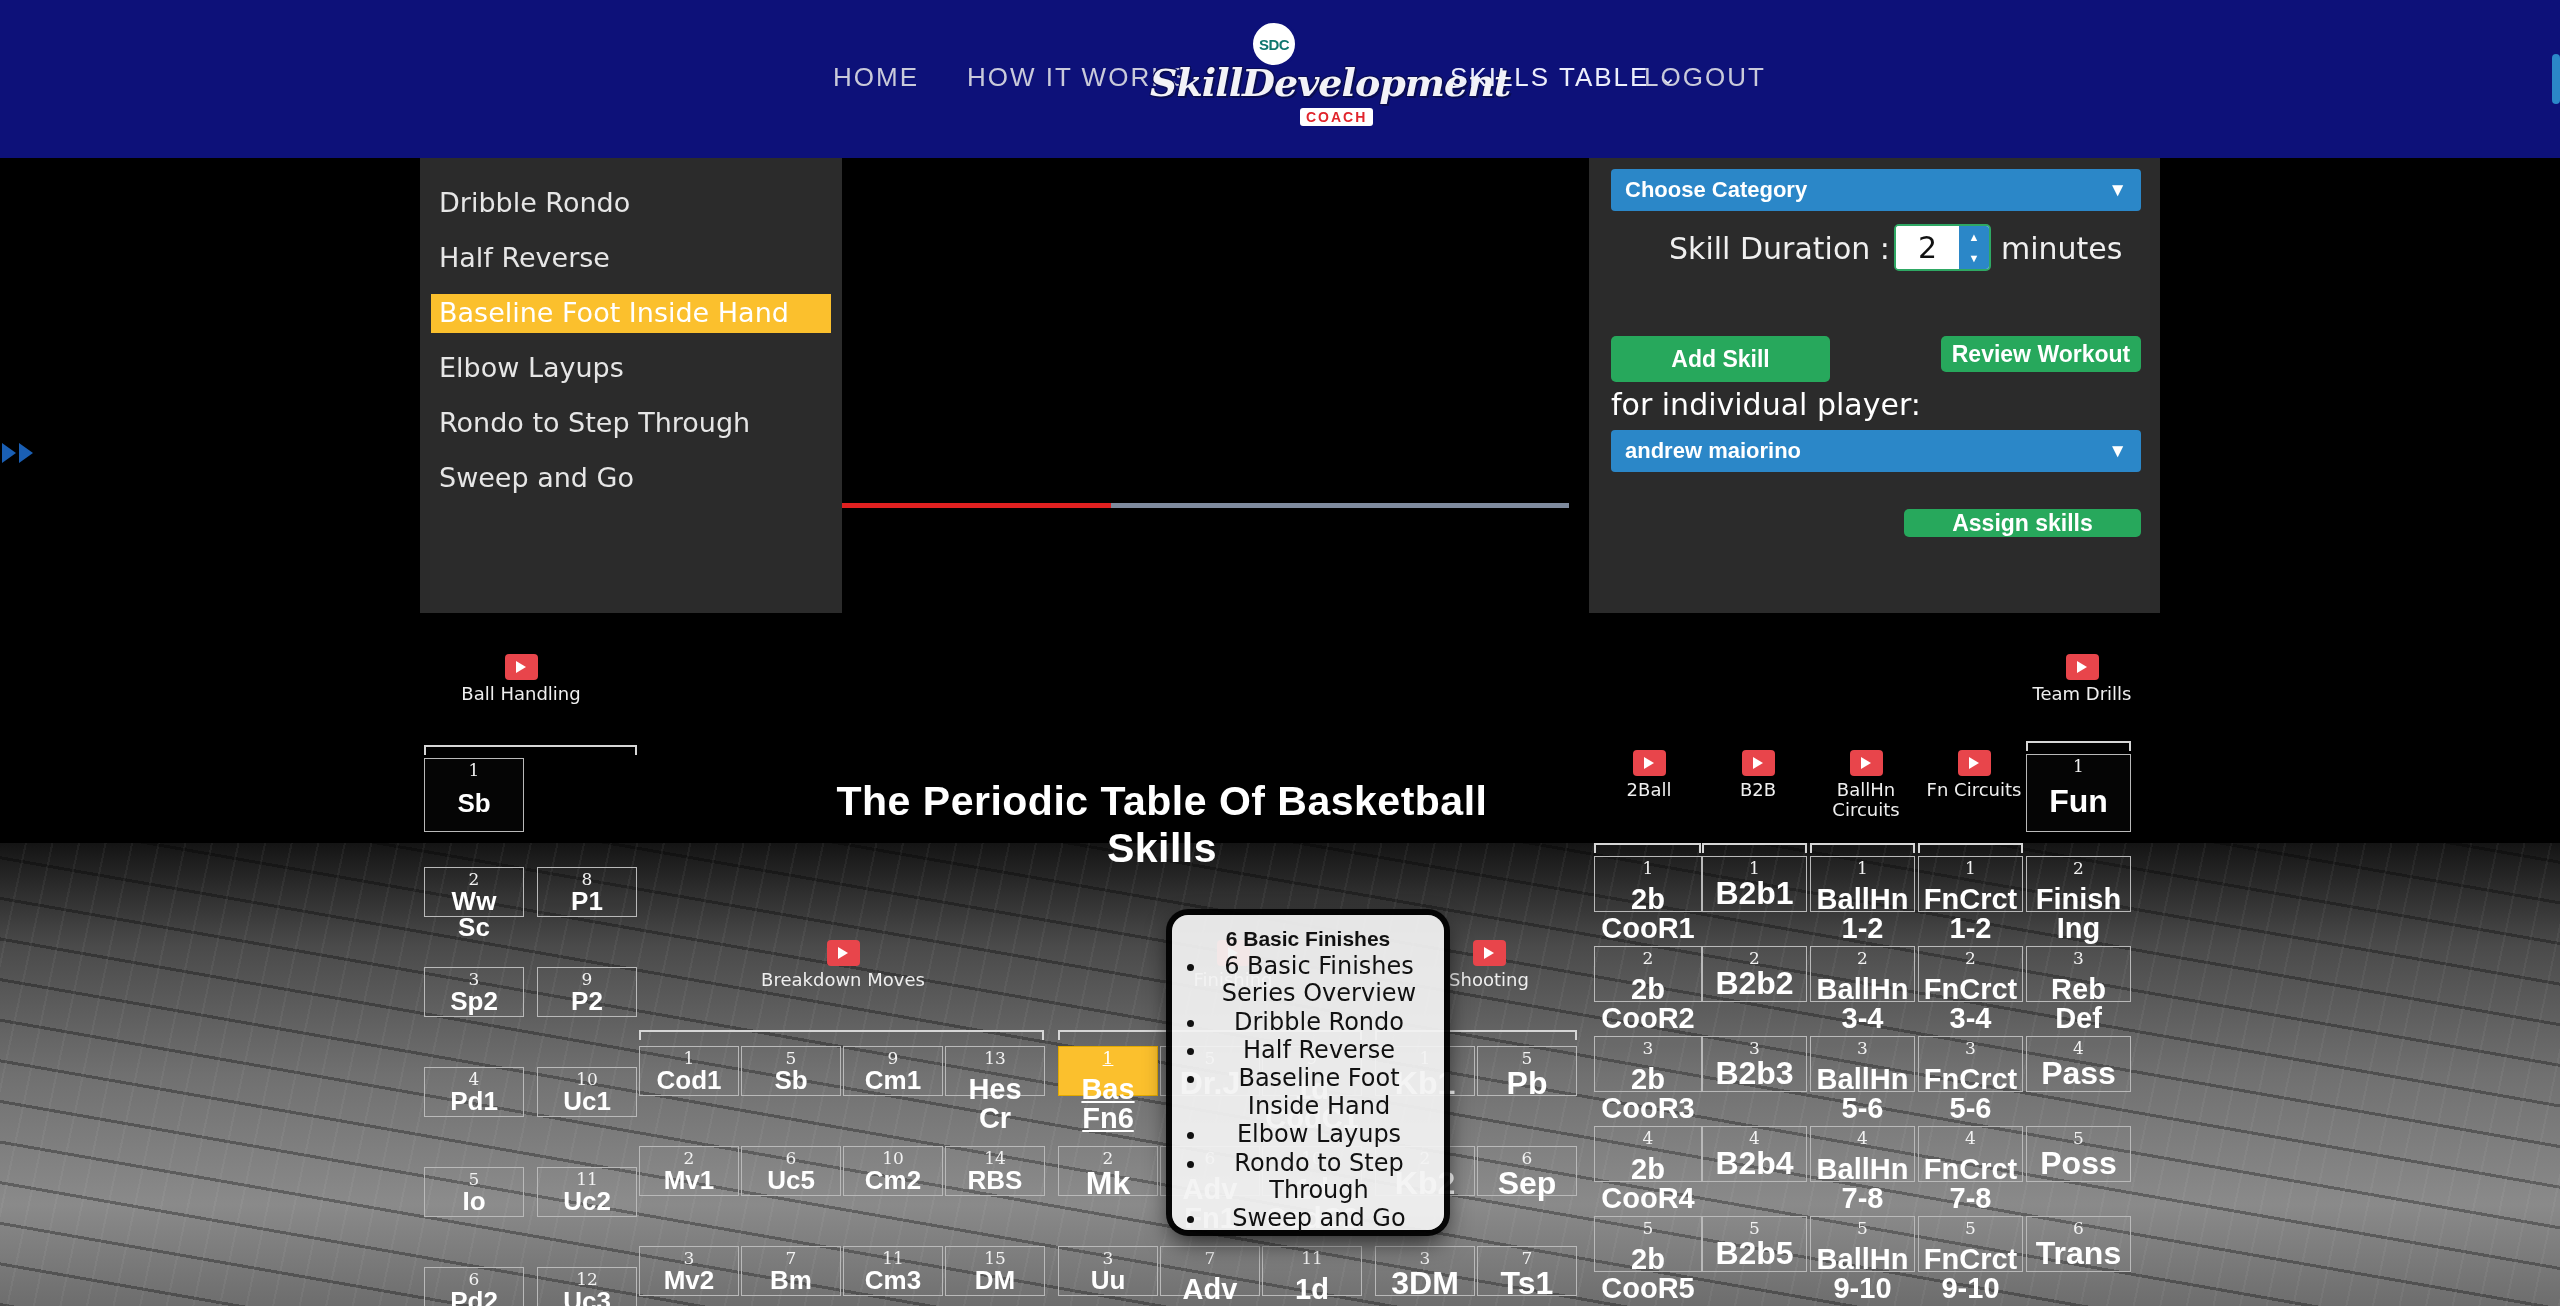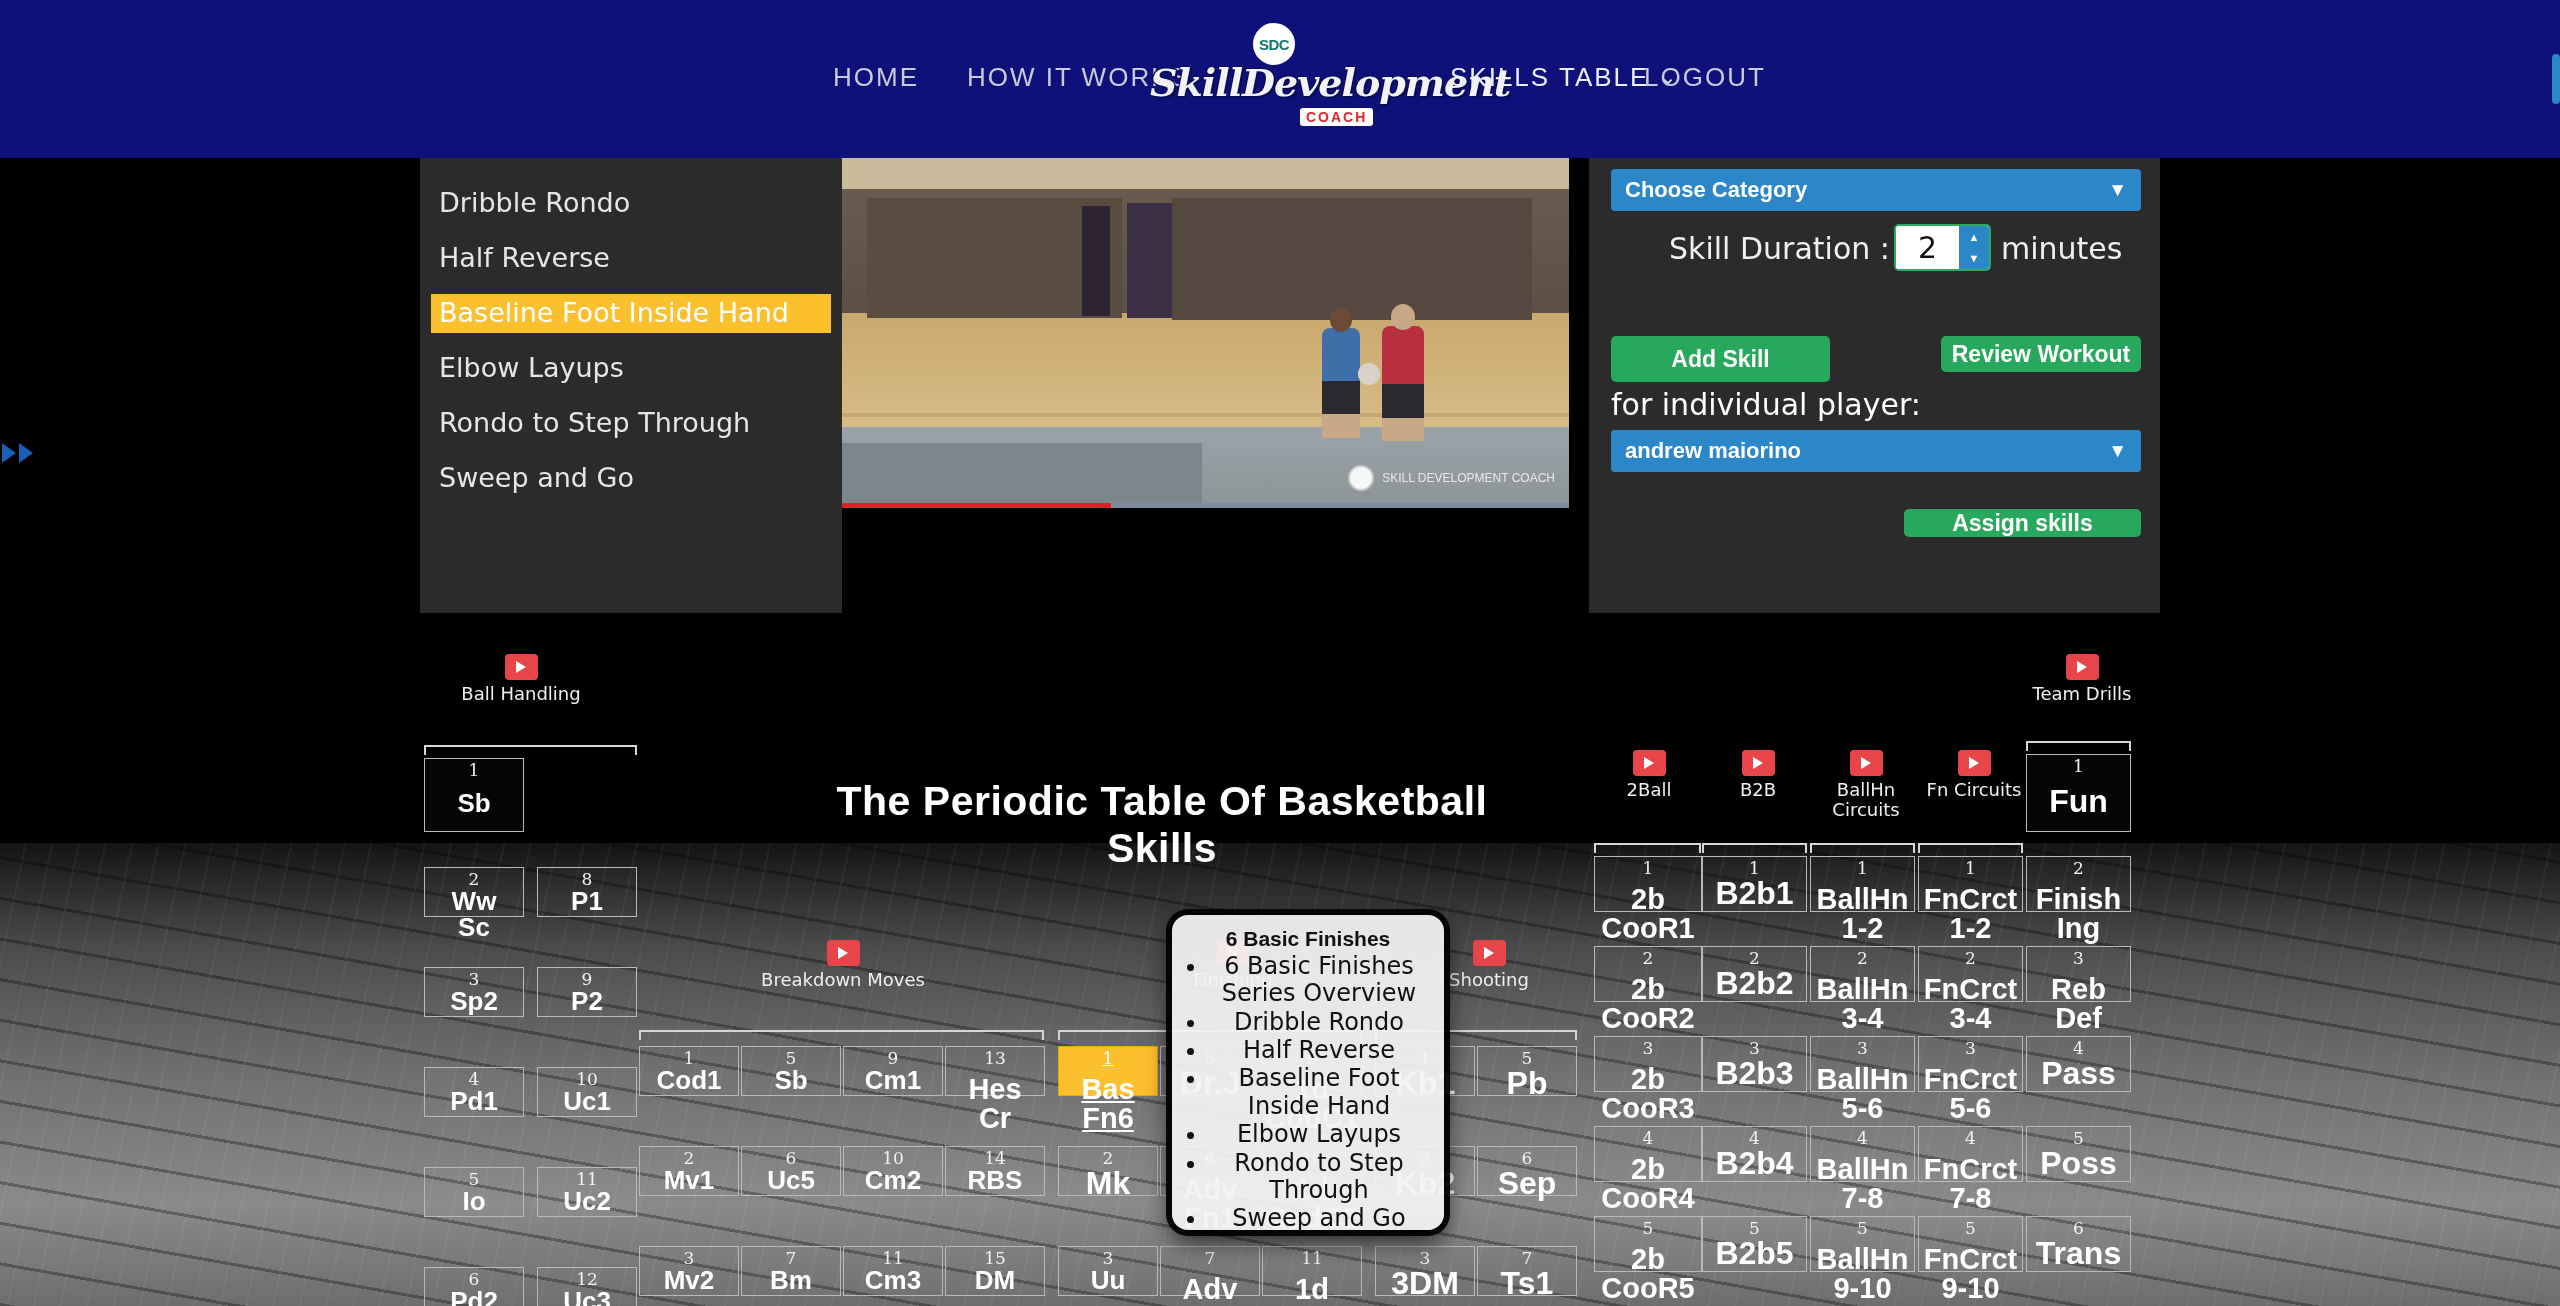--- a/index.html
+++ b/index.html
@@ -303,35 +303,20 @@
     <div class="skill-panel">
       <div class="skill-item first">Dribble Rondo</div>
       <div class="skill-item">Half Reverse</div>
       <div class="skill-item active">Baseline Foot Inside Hand</div>
       <div class="skill-item">Elbow Layups</div>
       <div class="skill-item">Rondo to Step Through</div>
       <div class="skill-item">Sweep and Go</div>
     </div>
 
     <div class="video-box">
-      <div class="video-frame">
-        <div class="vf-wallA"></div>
-        <div class="vf-door2"></div>
-        <div class="vf-door"></div>
-        <div class="vf-wallB"></div>
-        <div class="vf-stripe"></div>
-        <div class="vf-mat"></div>
-        <div class="player-blue"></div>
-        <div class="ball"></div>
-        <div class="player-red"></div>
-        <div class="vid-watermark">
-          <div class="wm-ball"></div>
-          <div>SKILL DEVELOPMENT COACH</div>
-        </div>
-      </div>
       <div class="progress-track">
         <div class="progress-fill" style="width: 37%;"></div>
       </div>
     </div>
 
     <div class="mid-gap"></div>
 
     <div class="ctrl-panel">
 
       <div class="dropdown" id="dd-category">

